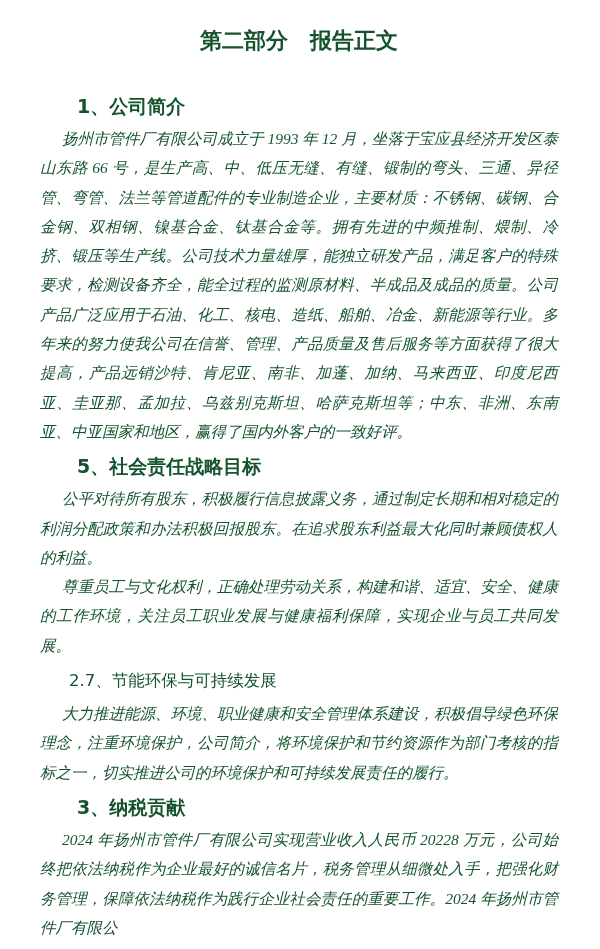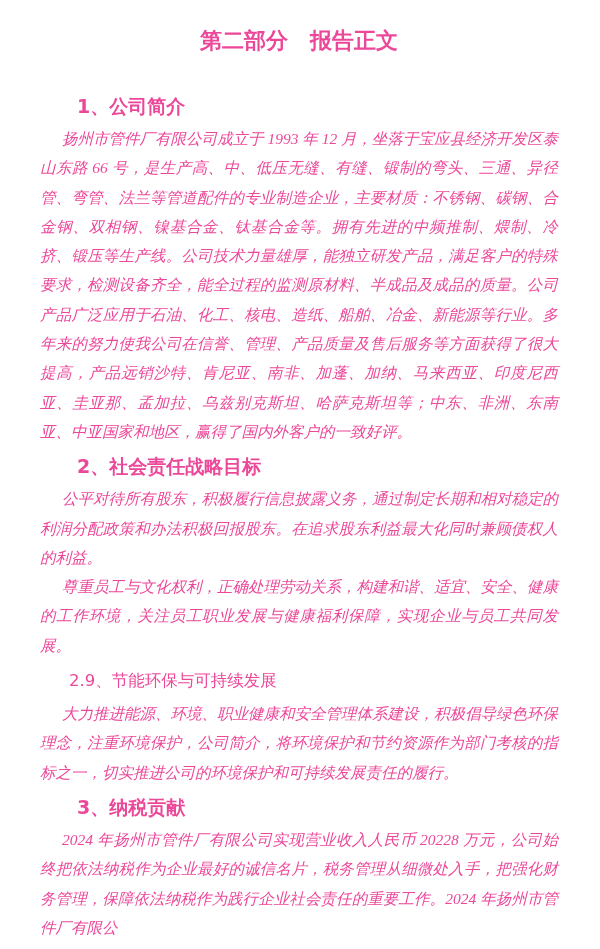--- a/index.html
+++ b/index.html
@@ -6,21 +6,21 @@
     margin: 0;
     padding: 0;
     background: #ffffff;
   }
   .page {
     position: relative;
     width: 600px;
     height: 949px;
     box-sizing: border-box;
     background: #ffffff;
-    color: #ec4899;
+    color: #14532d;
     padding: 24px 42px 0 40px;
     overflow: hidden;
   }
   .doc-title {
     font-family: "DejaVu Sans", "Liberation Sans", sans-serif;
     font-weight: bold;
     font-size: 22px;
     line-height: 30px;
     text-align: center;
     margin: 2px 0 38px 0;
@@ -58,25 +58,25 @@
 </head>
 <body>
 
 <div class="page">
 
   <h1 class="doc-title">第二部分　报告正文</h1>
 
   <h2 class="section-heading first">1、公司简介</h2>
   <p class="body-para">扬州市管件厂有限公司成立于 1993 年 12 月，坐落于宝应县经济开发区泰山东路 66 号，是生产高、中、低压无缝、有缝、锻制的弯头、三通、异径管、弯管、法兰等管道配件的专业制造企业，主要材质：不锈钢、碳钢、合金钢、双相钢、镍基合金、钛基合金等。拥有先进的中频推制、煨制、冷挤、锻压等生产线。公司技术力量雄厚，能独立研发产品，满足客户的特殊要求，检测设备齐全，能全过程的监测原材料、半成品及成品的质量。公司产品广泛应用于石油、化工、核电、造纸、船舶、冶金、新能源等行业。多年来的努力使我公司在信誉、管理、产品质量及售后服务等方面获得了很大提高，产品远销沙特、肯尼亚、南非、加蓬、加纳、马来西亚、印度尼西亚、圭亚那、孟加拉、乌兹别克斯坦、哈萨克斯坦等；中东、非洲、东南亚、中亚国家和地区，赢得了国内外客户的一致好评。</p>
 
-  <h2 class="section-heading">2、社会责任战略目标</h2>
+  <h2 class="section-heading">5、社会责任战略目标</h2>
 
   <p class="body-para">公平对待所有股东，积极履行信息披露义务，通过制定长期和相对稳定的利润分配政策和办法积极回报股东。在追求股东利益最大化同时兼顾债权人的利益。</p>
 
   <p class="body-para">尊重员工与文化权利，正确处理劳动关系，构建和谐、适宜、安全、健康的工作环境，关注员工职业发展与健康福利保障，实现企业与员工共同发展。</p>
 
-  <h3 class="subsection-heading">2.9、节能环保与可持续发展</h3>
+  <h3 class="subsection-heading">2.7、节能环保与可持续发展</h3>
   <p class="body-para">大力推进能源、环境、职业健康和安全管理体系建设，积极倡导绿色环保理念，注重环境保护，公司简介，将环境保护和节约资源作为部门考核的指标之一，切实推进公司的环境保护和可持续发展责任的履行。</p>
 
   <h2 class="section-heading">3、纳税贡献</h2>
   <p class="body-para">2024 年扬州市管件厂有限公司实现营业收入人民币 20228 万元，公司始终把依法纳税作为企业最好的诚信名片，税务管理从细微处入手，把强化财务管理，保障依法纳税作为践行企业社会责任的重要工作。2024 年扬州市管件厂有限公</p>
 
 </div>
 
 </body></html>

